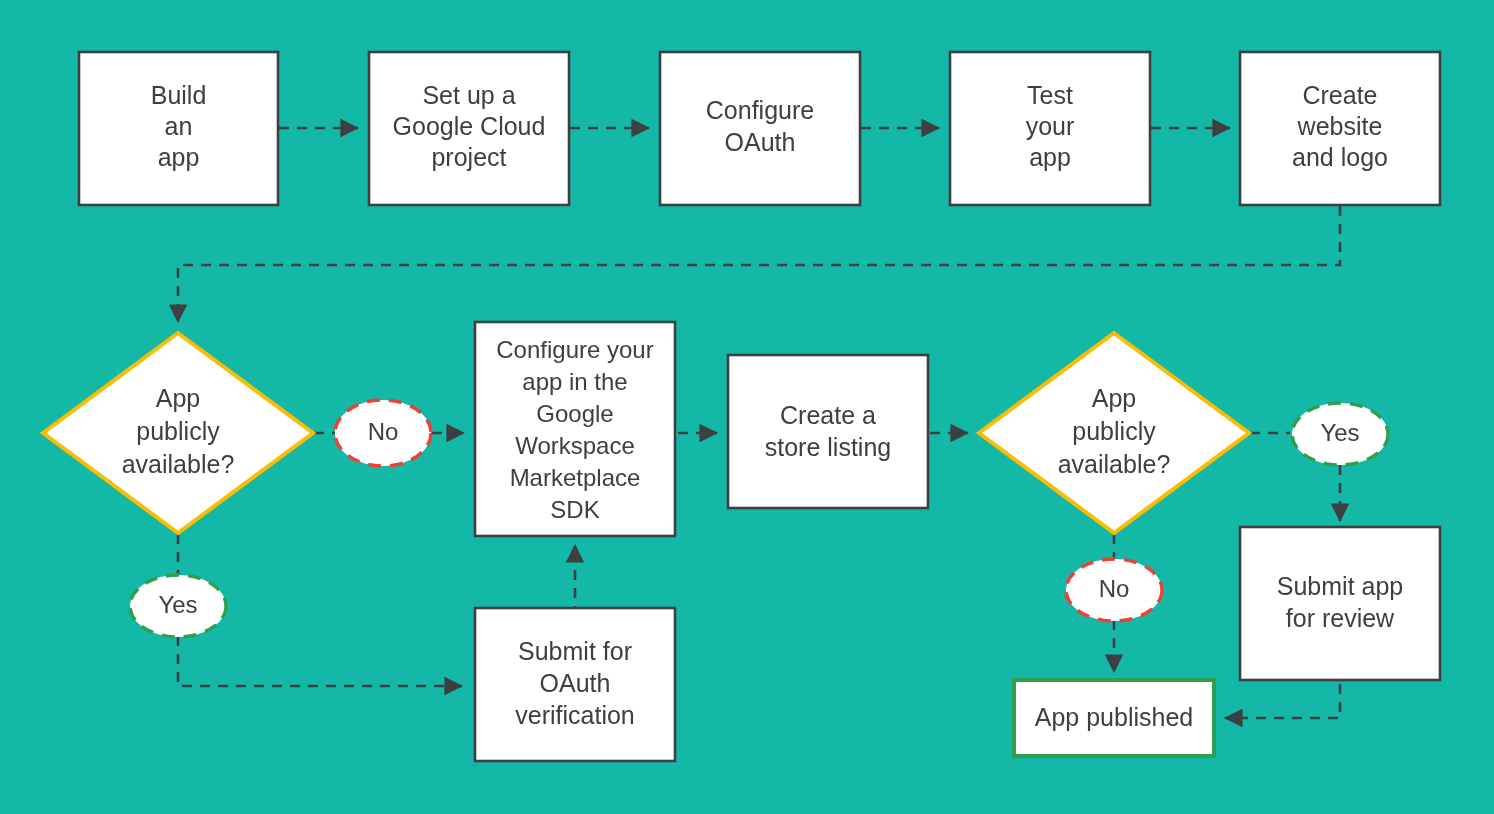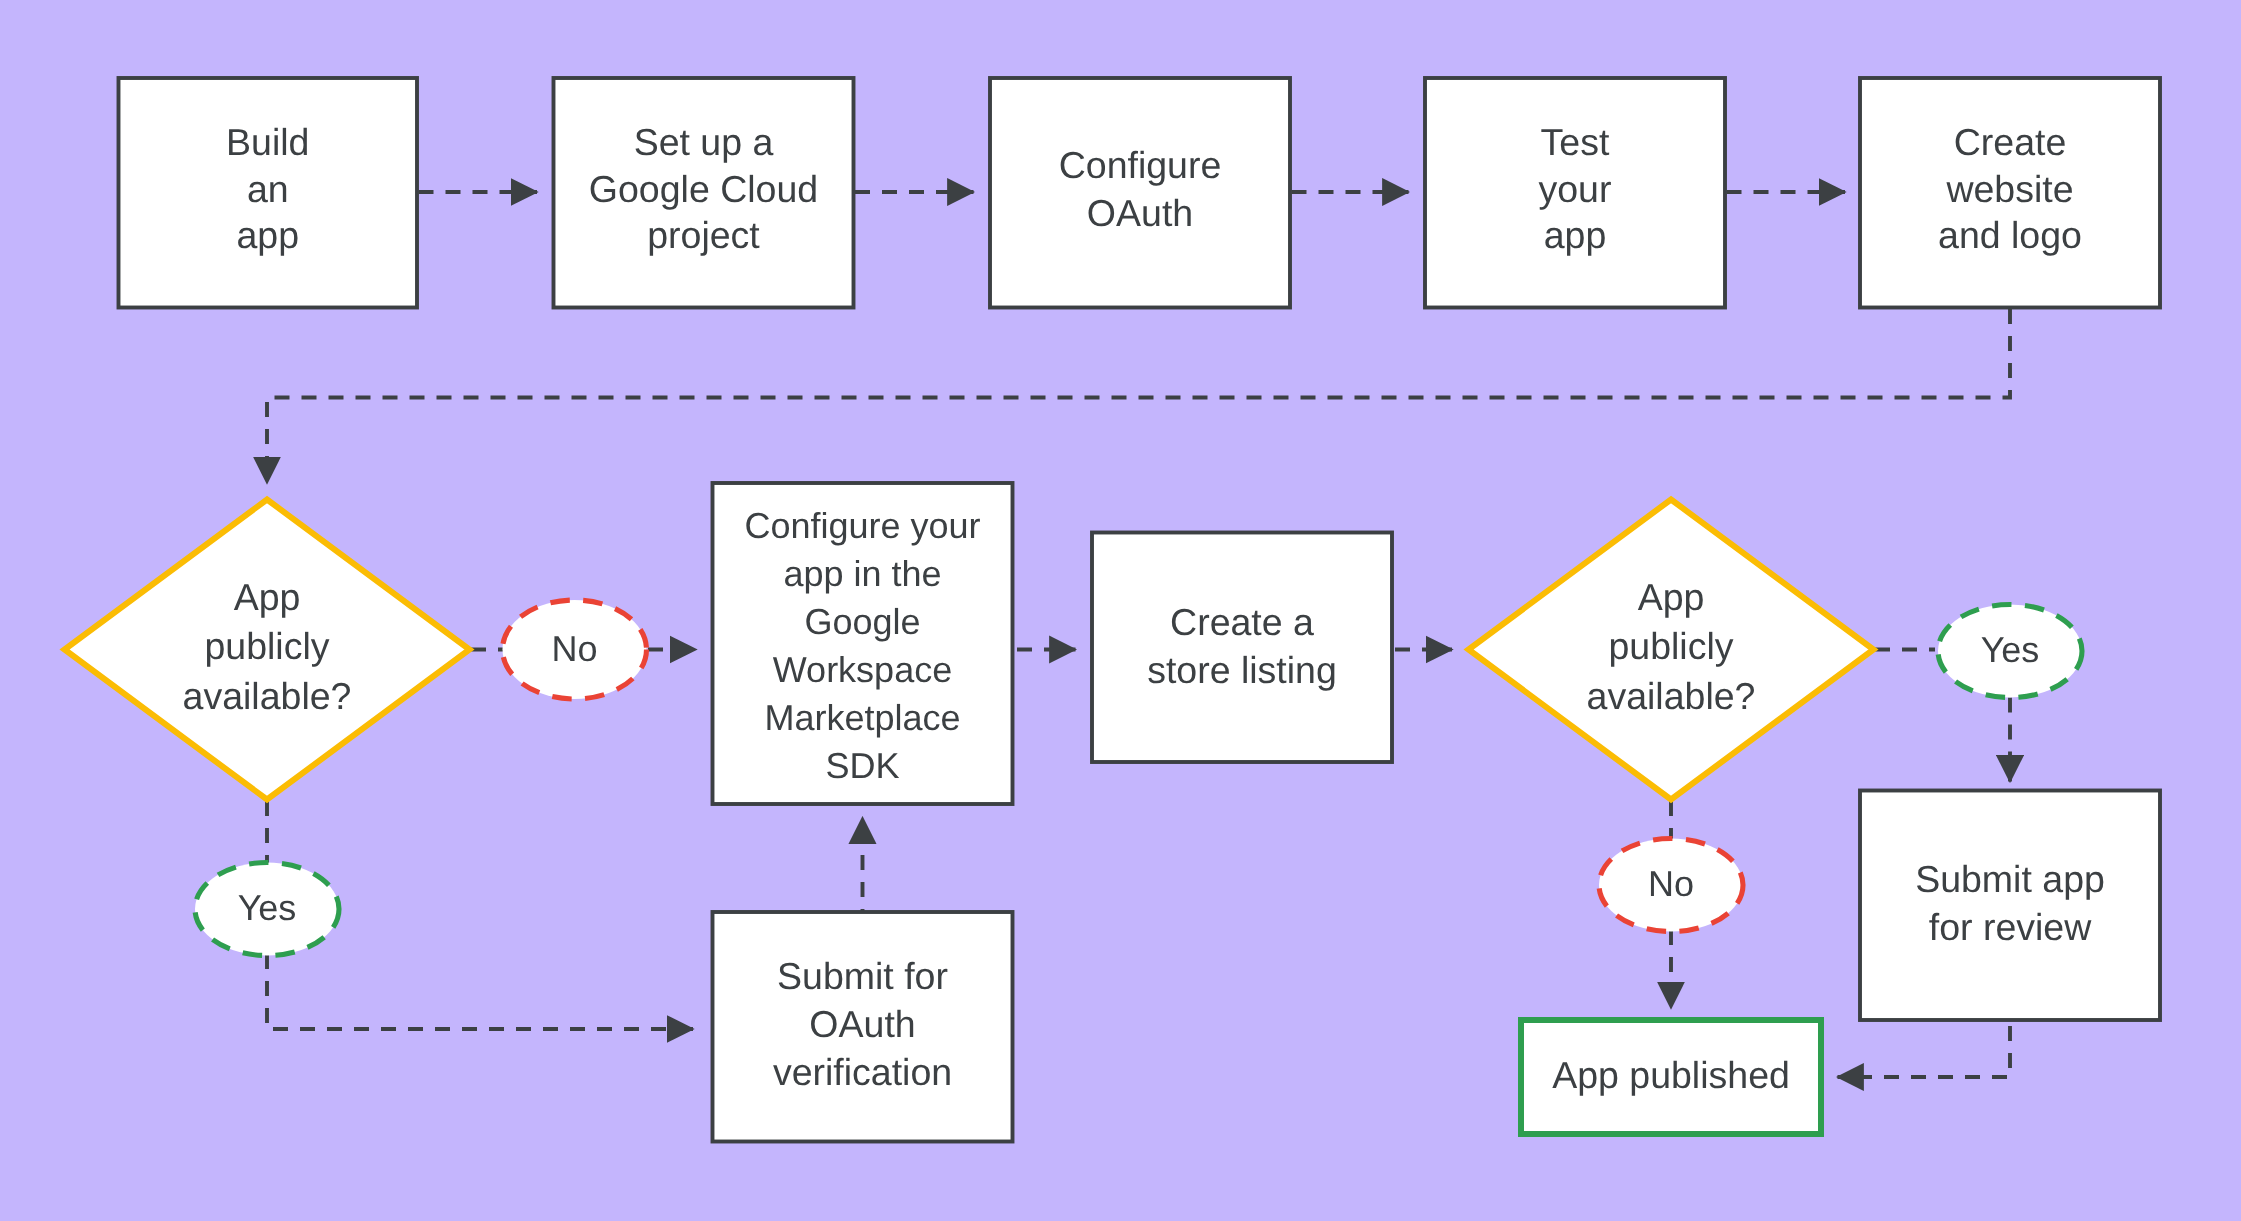--- a/index.html
+++ b/index.html
@@ -4,21 +4,21 @@
 <style>
   html, body {
     margin: 0;
     padding: 0;
     background: #ffffff;
   }
   #canvas {
     position: relative;
     width: 1494px;
     height: 814px;
-    background: #c4b5fd;
+    background: #14b8a6;
     font-family: "Liberation Sans", sans-serif;
     text-align: center;
   }
   svg.flow {
     position: absolute;
     top: 0;
     left: 0;
     width: 1494px;
     height: 814px;
   }

